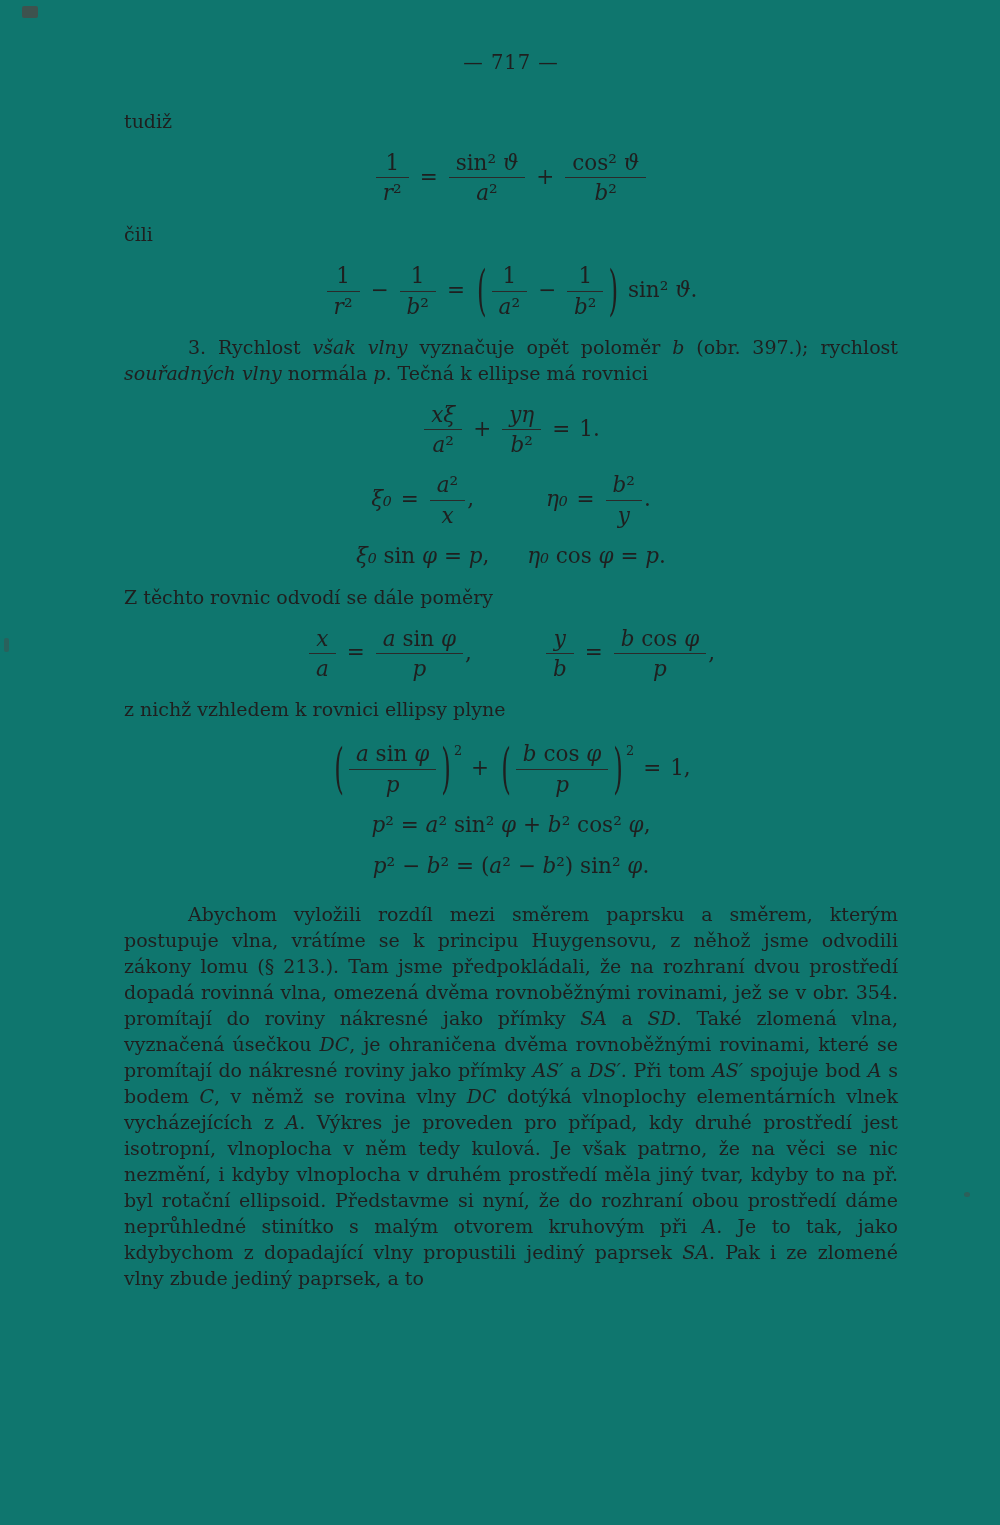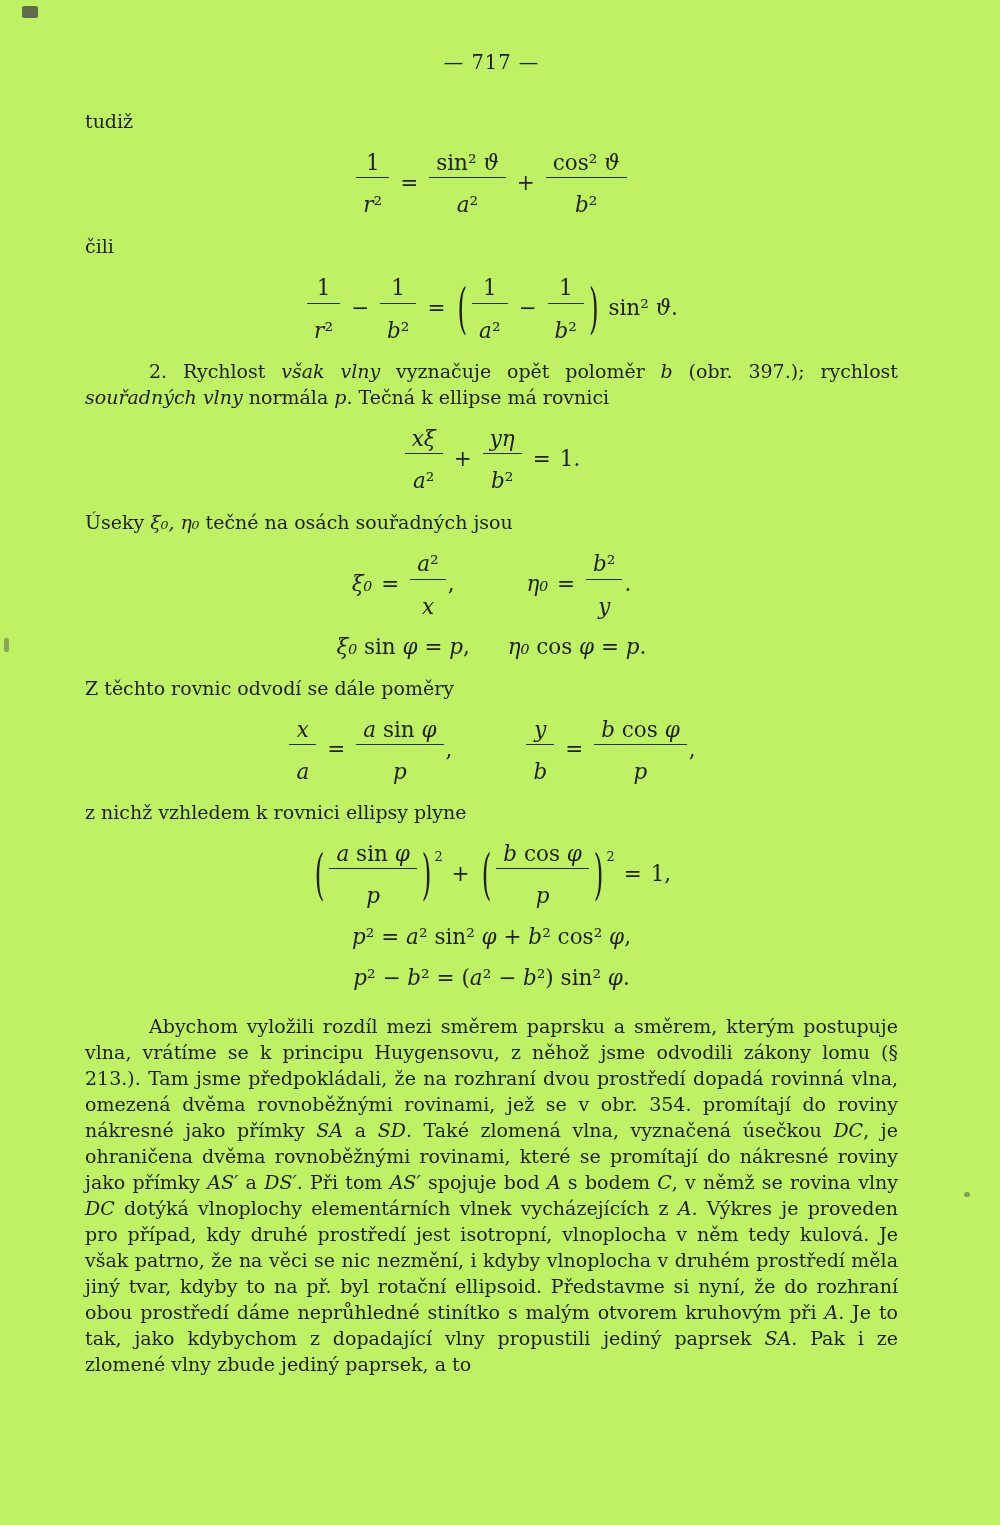--- a/index.html
+++ b/index.html
@@ -1,26 +1,26 @@
 <!DOCTYPE html>
 <html><head>
 <meta charset="utf-8">
 <style>
   * { box-sizing: border-box; }
   html, body { margin: 0; padding: 0; }
   body { width: 1000px; height: 1525px; background: #ffffff; }
   .page {
     position: relative;
     width: 1000px; height: 1525px;
-    background: #bef264;
+    background: #0f766e;
     color: #1f1f1f;
     font-family: "DejaVu Serif", "Liberation Serif", serif;
     font-size: 19px;
     line-height: 26px;
-    padding: 50px 86px 40px 69px;
+    padding: 50px 86px 40px 108px;
     overflow: hidden;
   }
   .page-number {
     text-align: center;
     font-size: 19.5px;
     letter-spacing: 1px;
     margin-bottom: 32px;
   }
   p.para { margin: 16px; text-align: justify; }
   p.mt  { margin-top: 14px; }
@@ -38,21 +38,21 @@
   .formula.tight { margin: 15px 0; }
   .formula .rm { font-style: normal; }
   .frac {
     display: inline-block;
     vertical-align: middle;
     text-align: center;
     line-height: 1.08;
     margin: 0 2px;
   }
   .frac .num { display: block; padding: 1px 7px 3px; border-bottom: 1.7px solid #2a2a2a; }
-  .frac .den { display: block; padding: 3px 7px 1px; margin-top: 12px; }
+  .frac .den { display: block; padding: 3px 7px 1px; }
   .op { font-style: normal; padding: 0 9px; }
   .paren {
     display: inline-block;
     font-style: normal;
     font-size: 1.15em;
     transform: scaleY(2.2);
     vertical-align: middle;
     margin: 0 3px;
   }
   .psup { font-size: 0.6em; vertical-align: 1.55em; font-style: normal; }
@@ -75,25 +75,24 @@
   <div class="page-number">— 717 —</div>
 
   <p class="para noindent">tudiž</p>
 
   <div class="formula"><span class="frac"><span class="num"><span class="rm">1</span></span><span class="den"><span>r</span><span class="rm">²</span></span></span><span class="op">=</span><span class="frac"><span class="num"><span class="rm">sin</span><span class="rm">²</span><span> ϑ</span></span><span class="den"><span>a</span><span class="rm">²</span></span></span><span class="op">+</span><span class="frac"><span class="num"><span class="rm">cos</span><span class="rm">²</span><span> ϑ</span></span><span class="den"><span>b</span><span class="rm">²</span></span></span></div>
 
   <p class="para noindent">čili</p>
 
   <div class="formula"><span class="frac"><span class="num"><span class="rm">1</span></span><span class="den"><span>r</span><span class="rm">²</span></span></span><span class="op">−</span><span class="frac"><span class="num"><span class="rm">1</span></span><span class="den"><span>b</span><span class="rm">²</span></span></span><span class="op">=</span><span class="paren">(</span><span class="frac"><span class="num"><span class="rm">1</span></span><span class="den"><span>a</span><span class="rm">²</span></span></span><span class="op">−</span><span class="frac"><span class="num"><span class="rm">1</span></span><span class="den"><span>b</span><span class="rm">²</span></span></span><span class="paren">)</span><span class="mtxt"><span> </span><span class="rm">sin</span><span class="rm">²</span><span> ϑ</span><span class="rm">.</span></span></div>
 
-  <p class="para indent mt"><span>2. Rychlost </span><i>však vlny</i><span> vyznačuje opět poloměr </span><i>b</i><span> (obr. 397.); rychlost </span><i>souřadných vlny</i><span> normála </span><i>p</i><span>. Tečná k ellipse má rovnici</span></p>
+  <p class="para indent mt"><span>3. Rychlost </span><i>však vlny</i><span> vyznačuje opět poloměr </span><i>b</i><span> (obr. 397.); rychlost </span><i>souřadných vlny</i><span> normála </span><i>p</i><span>. Tečná k ellipse má rovnici</span></p>
 
   <div class="formula"><span class="frac"><span class="num"><span>xξ</span></span><span class="den"><span>a</span><span class="rm">²</span></span></span><span class="op">+</span><span class="frac"><span class="num"><span>yη</span></span><span class="den"><span>b</span><span class="rm">²</span></span></span><span class="op">=</span><span class="mtxt"><span class="rm">1.</span></span></div>
 
-  <p class="para noindent"><span>Úseky </span><i>ξ₀, η₀</i><span> tečné na osách souřadných jsou</span></p>
 
   <div class="formula"><span class="mtxt"><span>ξ₀</span></span><span class="op">=</span><span class="frac"><span class="num"><span>a</span><span class="rm">²</span></span><span class="den"><span>x</span></span></span><span class="mtxt"><span class="rm">,</span></span><span class="gap"></span><span class="mtxt"><span>η₀</span></span><span class="op">=</span><span class="frac"><span class="num"><span>b</span><span class="rm">²</span></span><span class="den"><span>y</span></span></span><span class="mtxt"><span class="rm">.</span></span></div>
 
 
   <div class="formula tight"><span class="mtxt"><span>ξ₀ </span><span class="rm">sin</span><span> φ </span><span class="rm">=</span><span> p</span><span class="rm">,</span></span><span class="gap" style="width: 38px;"></span><span class="mtxt"><span>η₀ </span><span class="rm">cos</span><span> φ </span><span class="rm">=</span><span> p</span><span class="rm">.</span></span></div>
 
   <p class="para noindent mt"><span>Z těchto rovnic odvodí se dále poměry</span></p>
 
   <div class="formula"><span class="frac"><span class="num"><span>x</span></span><span class="den"><span>a</span></span></span><span class="op">=</span><span class="frac"><span class="num"><span>a </span><span class="rm">sin</span><span> φ</span></span><span class="den"><span>p</span></span></span><span class="mtxt"><span class="rm">,</span></span><span class="gap"></span><span class="frac"><span class="num"><span>y</span></span><span class="den"><span>b</span></span></span><span class="op">=</span><span class="frac"><span class="num"><span>b </span><span class="rm">cos</span><span> φ</span></span><span class="den"><span>p</span></span></span><span class="mtxt"><span class="rm">,</span></span></div>
 

